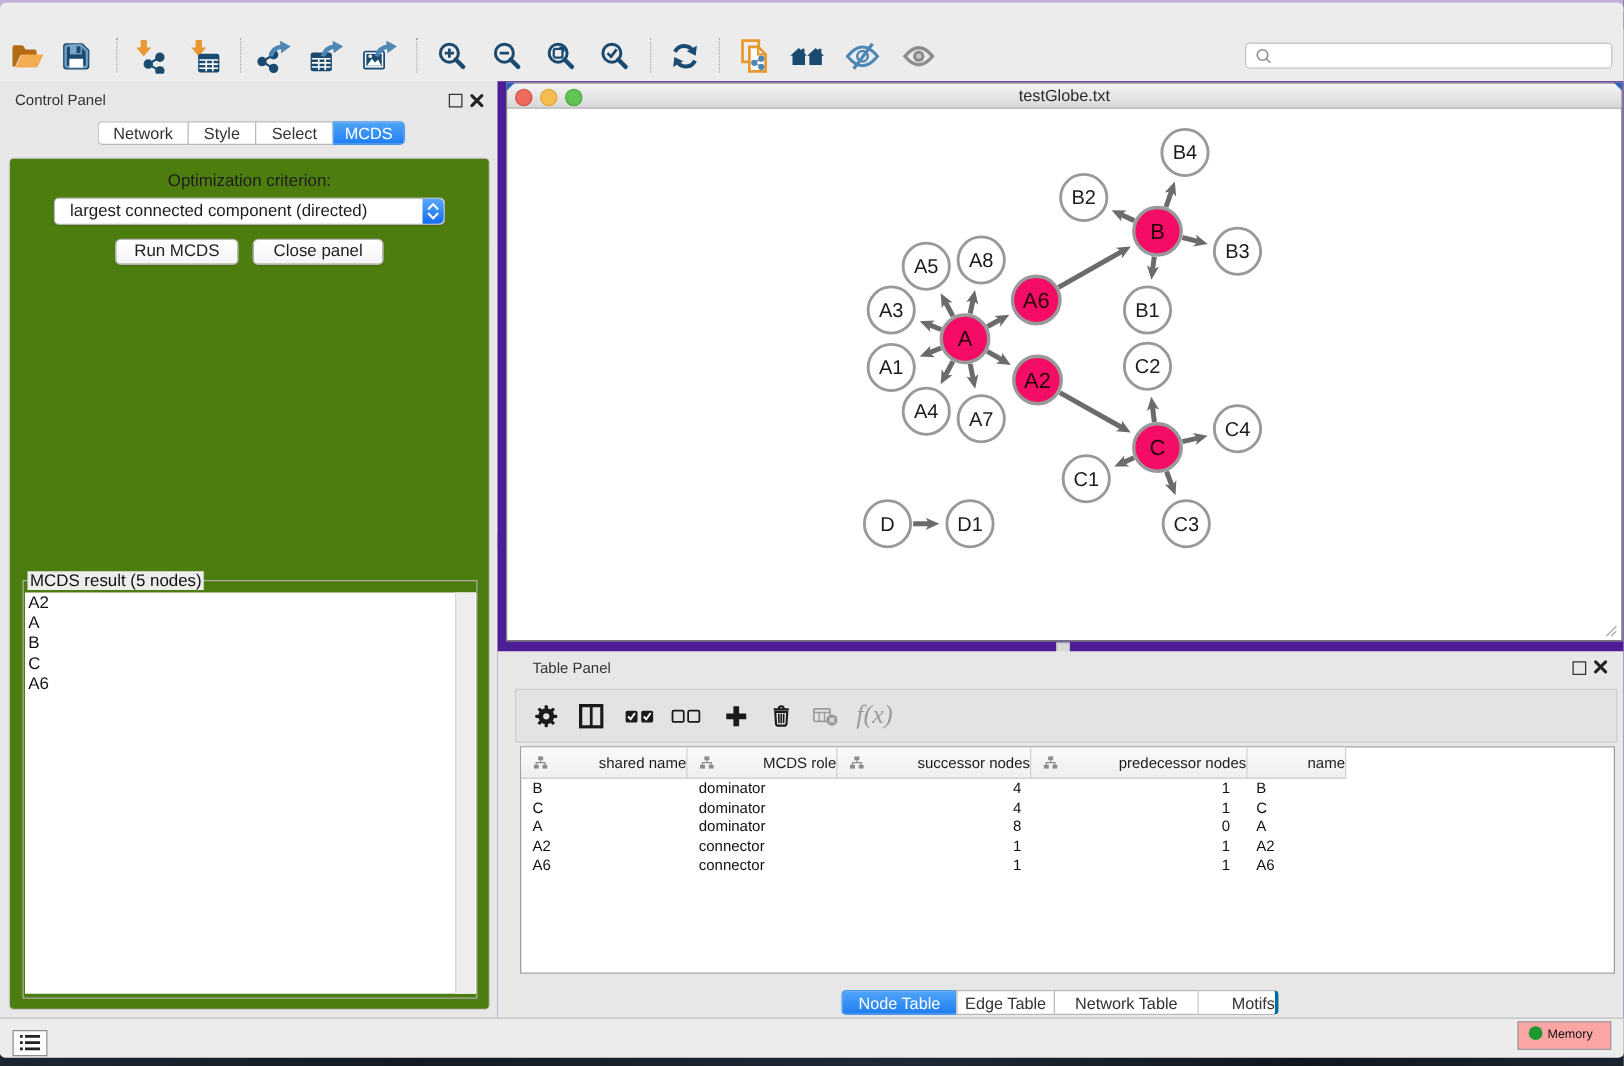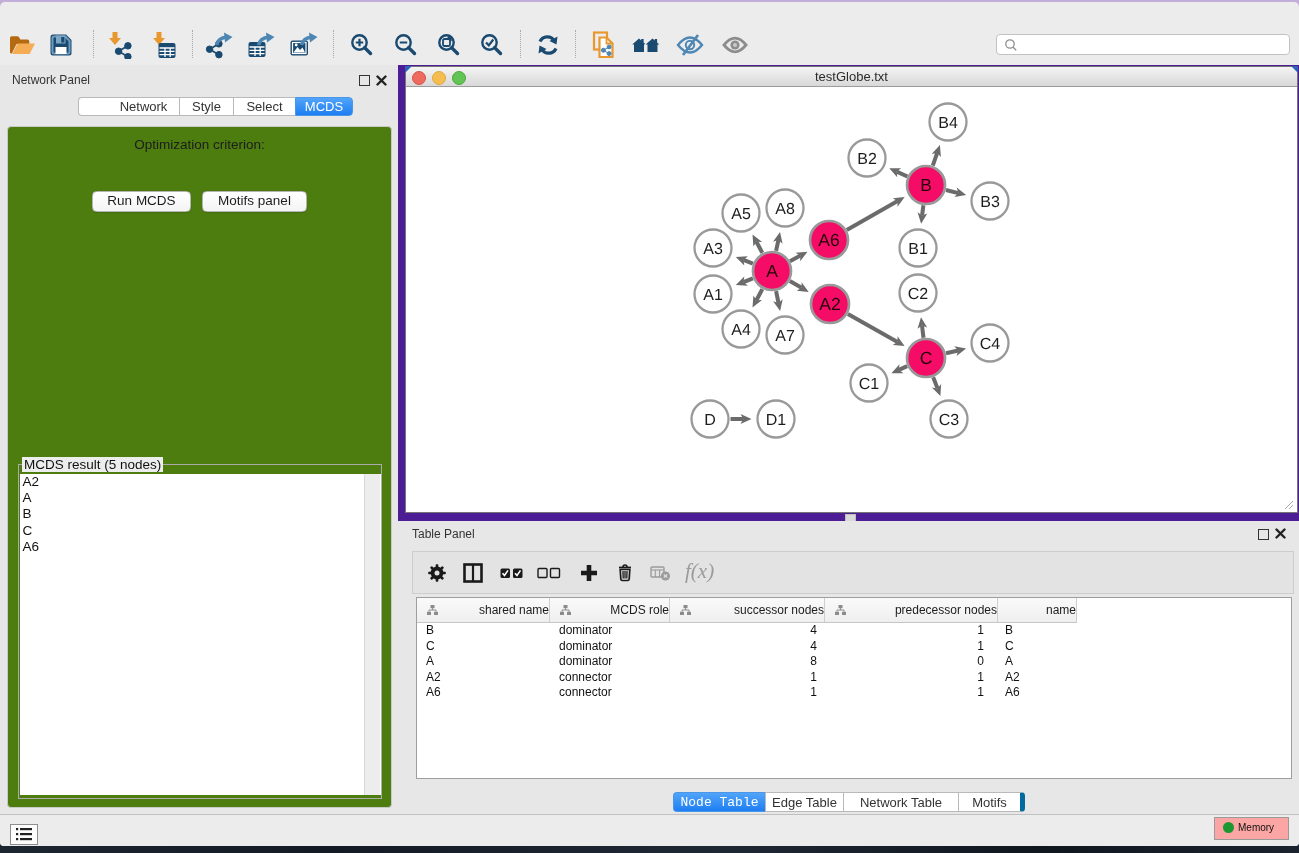--- a/index.html
+++ b/index.html
@@ -15,21 +15,21 @@
 .ticon{position:absolute;top:0;}
 .searchbox{position:absolute;left:996px;top:11px;width:292px;height:19px;background:#fff;border:1px solid #c2c2c2;border-radius:4px;}
 .main{position:absolute;left:0;top:63px;width:1299px;height:751px;}
 
 .cpanel{position:absolute;left:0;top:0;width:398px;height:751px;background:#e7e7e7;}
 .paneltitle{position:absolute;left:12px;top:8px;font-size:12px;color:#333;}
 .pbtn{position:absolute;top:10px;width:9px;height:9px;}
 .pbtn.sq{border:1.5px solid #333;}
 .tabs{position:absolute;left:78px;top:32px;height:19px;display:flex;font-size:13px;color:#333;}
 .tab{background:#fff;border:1px solid #b9b9b9;border-right:none;line-height:18px;text-align:center;}
-.tab.first{border-radius:4px 0 0 4px;padding-left:29px;}
+.tab.first{border-radius:4px 0 0 4px;}
 .tab.last{border-radius:0 4px 4px 0;border-right:1px solid #b9b9b9;}
 .tab.sel{background:linear-gradient(#51a4f9,#1e7ef2);color:#fff;border-color:#4a97e8;text-align:center;}
 .cpcontent{position:absolute;left:7px;top:61px;width:383px;height:680px;background:#4d7c0f;border:1px solid #c9c9c9;border-radius:4px;}
 .optlabel{position:absolute;left:0;top:10px;width:100%;text-align:center;font-size:13.5px;color:#1d1d1d;}
 .combo{position:absolute;left:35px;top:31px;width:311px;height:20px;background:#fff;border:0.5px solid #b3b3b3;border-radius:4px;box-shadow:0 0.5px 1px rgba(0,0,0,.15);}
 .combo .txt{position:absolute;left:12px;top:0;line-height:20px;font-size:13.5px;color:#1d1d1d;}
 .combo .spin{position:absolute;right:0;top:0;width:17px;height:20px;border-radius:0 4px 4px 0;background:linear-gradient(#56a9fb,#156cf1);}
 .mbtn{position:absolute;top:63.5px;height:19px;background:linear-gradient(#ffffff,#f4f4f4);border:0.5px solid #b5b5b5;border-radius:4.5px;font-size:13.5px;color:#1d1d1d;text-align:center;line-height:18px;box-shadow:0 0.5px 1px rgba(0,0,0,.12);}
 .fieldset{position:absolute;left:10px;top:337px;width:362px;height:333px;border:1px solid #ababab;}
 .fieldlegend{position:absolute;left:3px;top:-8px;background:#ededed;padding:0 2px;font-size:13.5px;color:#111;}
@@ -45,22 +45,22 @@
 .netcontent{position:absolute;left:0;top:20px;width:889px;height:424px;background:#fff;}
 
 .tpanel{position:absolute;left:0;top:456px;width:901px;height:295px;background:#e7e7e7;}
 .ttoolbar{position:absolute;left:14px;top:30px;width:880px;height:41px;background:#e3e3e3;border:1px solid #cdcdcd;border-radius:0;}
 .ttable{position:absolute;left:18px;top:76px;width:874px;height:180px;background:#fff;border:1px solid #9e9e9e;}
 .thead{position:absolute;left:0;top:0;width:660px;height:24px;background:linear-gradient(#fafafa,#efefef);border-bottom:1px solid #c6c6c6;}
 .thcell{position:absolute;top:0;height:24px;border-right:1px solid #cfcfcf;font-size:12px;color:#1c1c1c;text-align:right;line-height:24px;}
 .trow{position:absolute;font-size:12px;color:#111;height:15.6px;line-height:15.6px;}
 .btabs{position:absolute;left:275px;top:271px;height:20px;display:flex;font-size:13px;color:#333;}
 .btab{background:#fff;border:1px solid #b9b9b9;border-right:none;line-height:19px;text-align:center;}
-.btab.first{border-radius:4px 0 0 4px;font-family:Liberation Mono, monospace;}
-.btab.last{border-radius:0 4px 4px 0;border-right:5px solid #0369a1;}
+.btab.first{border-radius:4px 0 0 4px;}
+.btab.last{border-radius:0 4px 4px 0;border-right:3px solid #0369a1;text-align:right;}
 .btab.sel{background:linear-gradient(#51a4f9,#1e7ef2);color:#fff;border-color:#4a97e8;}
 
 .statusbar{position:absolute;left:0;top:812px;width:100%;height:31.5px;background:#ececec;border-top:1px solid #c0c0c0;}
 .listbtn{position:absolute;left:10px;top:9px;width:26px;height:19px;background:#fdfdfd;border:1px solid #8e8e8e;}
 .membtn{position:absolute;right:10px;top:2px;width:73px;height:21px;background:#fca5a5;border:1px solid #9a9a9a;font-size:10px;color:#111;line-height:20px;}
 </style></head>
 <body>
 <div class="desktop-top"></div>
 <div class="appwin">
   <div class="toolbar" id="toolbar">
@@ -194,35 +194,42 @@
       </svg>
     <div class="searchbox">
       <svg width="16" height="16" style="position:absolute;left:6px;top:1.5px" viewBox="0 0 16 16">
           <circle cx="7" cy="7" r="4.2" fill="none" stroke="#8e8e8e" stroke-width="1.3"></circle>
           <line x1="10.2" y1="10.2" x2="13.2" y2="13.2" stroke="#8e8e8e" stroke-width="1.3"></line>
         </svg>
     </div>
   </div>
   <div class="main">
     <div class="cpanel">
-      <div class="paneltitle">Network Panel</div>
+      <div class="paneltitle">Control Panel</div>
       <div class="pbtn sq" style="left:359px"></div>
       <svg class="pbtn" style="left:376px;width:11px;height:11px" viewBox="0 0 11 11">
           <path d="M1.5 1.5 L9.5 9.5 M9.5 1.5 L1.5 9.5" stroke="#222" stroke-width="2.4" stroke-linecap="round"></path>
         </svg>
       <div class="tabs">
         <div class="tab first" style="width:71px">Network</div>
         <div class="tab" style="width:53px">Style</div>
         <div class="tab" style="width:61px">Select</div>
         <div class="tab last sel" style="width:56px">MCDS</div>
       </div>
       <div class="cpcontent">
         <div class="optlabel">Optimization criterion:</div>
+        <div class="combo">
+          <div class="txt">largest connected component (directed)</div>
+          <div class="spin"><svg width="17" height="20" viewBox="0 0 17 20">
+                <path d="M5 8 L8.5 4.3 L12 8" fill="none" stroke="#fff" stroke-width="1.7" stroke-linecap="round" stroke-linejoin="round"></path>
+                <path d="M5 12 L8.5 15.7 L12 12" fill="none" stroke="#fff" stroke-width="1.7" stroke-linecap="round" stroke-linejoin="round"></path>
+              </svg></div>
+        </div>
         <div class="mbtn" style="left:84px;width:97px;">Run MCDS</div>
-        <div class="mbtn" style="left:194px;width:103px;">Motifs panel</div>
+        <div class="mbtn" style="left:194px;width:103px;">Close panel</div>
         <div class="fieldset">
           <div class="fieldlegend">MCDS result (5 nodes)</div>
           <div class="lbox">
             <div class="items">A2<br>A<br>B<br>C<br>A6</div>
             <div class="sb"></div>
           </div>
         </div>
       </div>
     </div>
     <div style="position:absolute;left:398px;top:362px;width:7px;height:11px;background:#dcdcdc;border:1px solid #c2c2c2;"></div>
@@ -331,21 +338,21 @@
 </g>
 </g>
             </svg>
           <svg width="12" height="12" style="position:absolute;right:1px;bottom:1px" viewBox="0 0 12 12">
               <path d="M11 3 L3 11 M11 7 L7 11" stroke="#aaa" stroke-width="1"></path>
             </svg>
         </div>
       </div>
       <div style="position:absolute;left:447px;top:449px;width:9px;height:7px;background:#d9d9d9;border:1px solid #bdbdbd;"></div>
       <div class="tpanel">
-        <div class="paneltitle" style="left:14px;top:6px;">Table Panel</div>
+        <div class="paneltitle" style="left:28px;top:6px;">Table Panel</div>
         <div class="pbtn sq" style="left:860px;top:8px;"></div>
         <svg class="pbtn" style="left:877px;top:7px;width:11px;height:11px" viewBox="0 0 11 11">
             <path d="M1.5 1.5 L9.5 9.5 M9.5 1.5 L1.5 9.5" stroke="#222" stroke-width="2.4" stroke-linecap="round"></path>
           </svg>
         <div class="ttoolbar" id="ttoolbar">
           <svg style="position:absolute;left:14px;top:11px" width="20" height="20" viewBox="0 0 20 20">
               <circle cx="10" cy="10" r="6.4" fill="#1a1a1a"></circle>
               <rect x="8.7" y="1.2" width="2.6" height="3.6" rx="0.8" fill="#1a1a1a" transform="rotate(0 10 10)"></rect>
               <rect x="8.7" y="1.2" width="2.6" height="3.6" rx="0.8" fill="#1a1a1a" transform="rotate(45 10 10)"></rect>
               <rect x="8.7" y="1.2" width="2.6" height="3.6" rx="0.8" fill="#1a1a1a" transform="rotate(90 10 10)"></rect>

